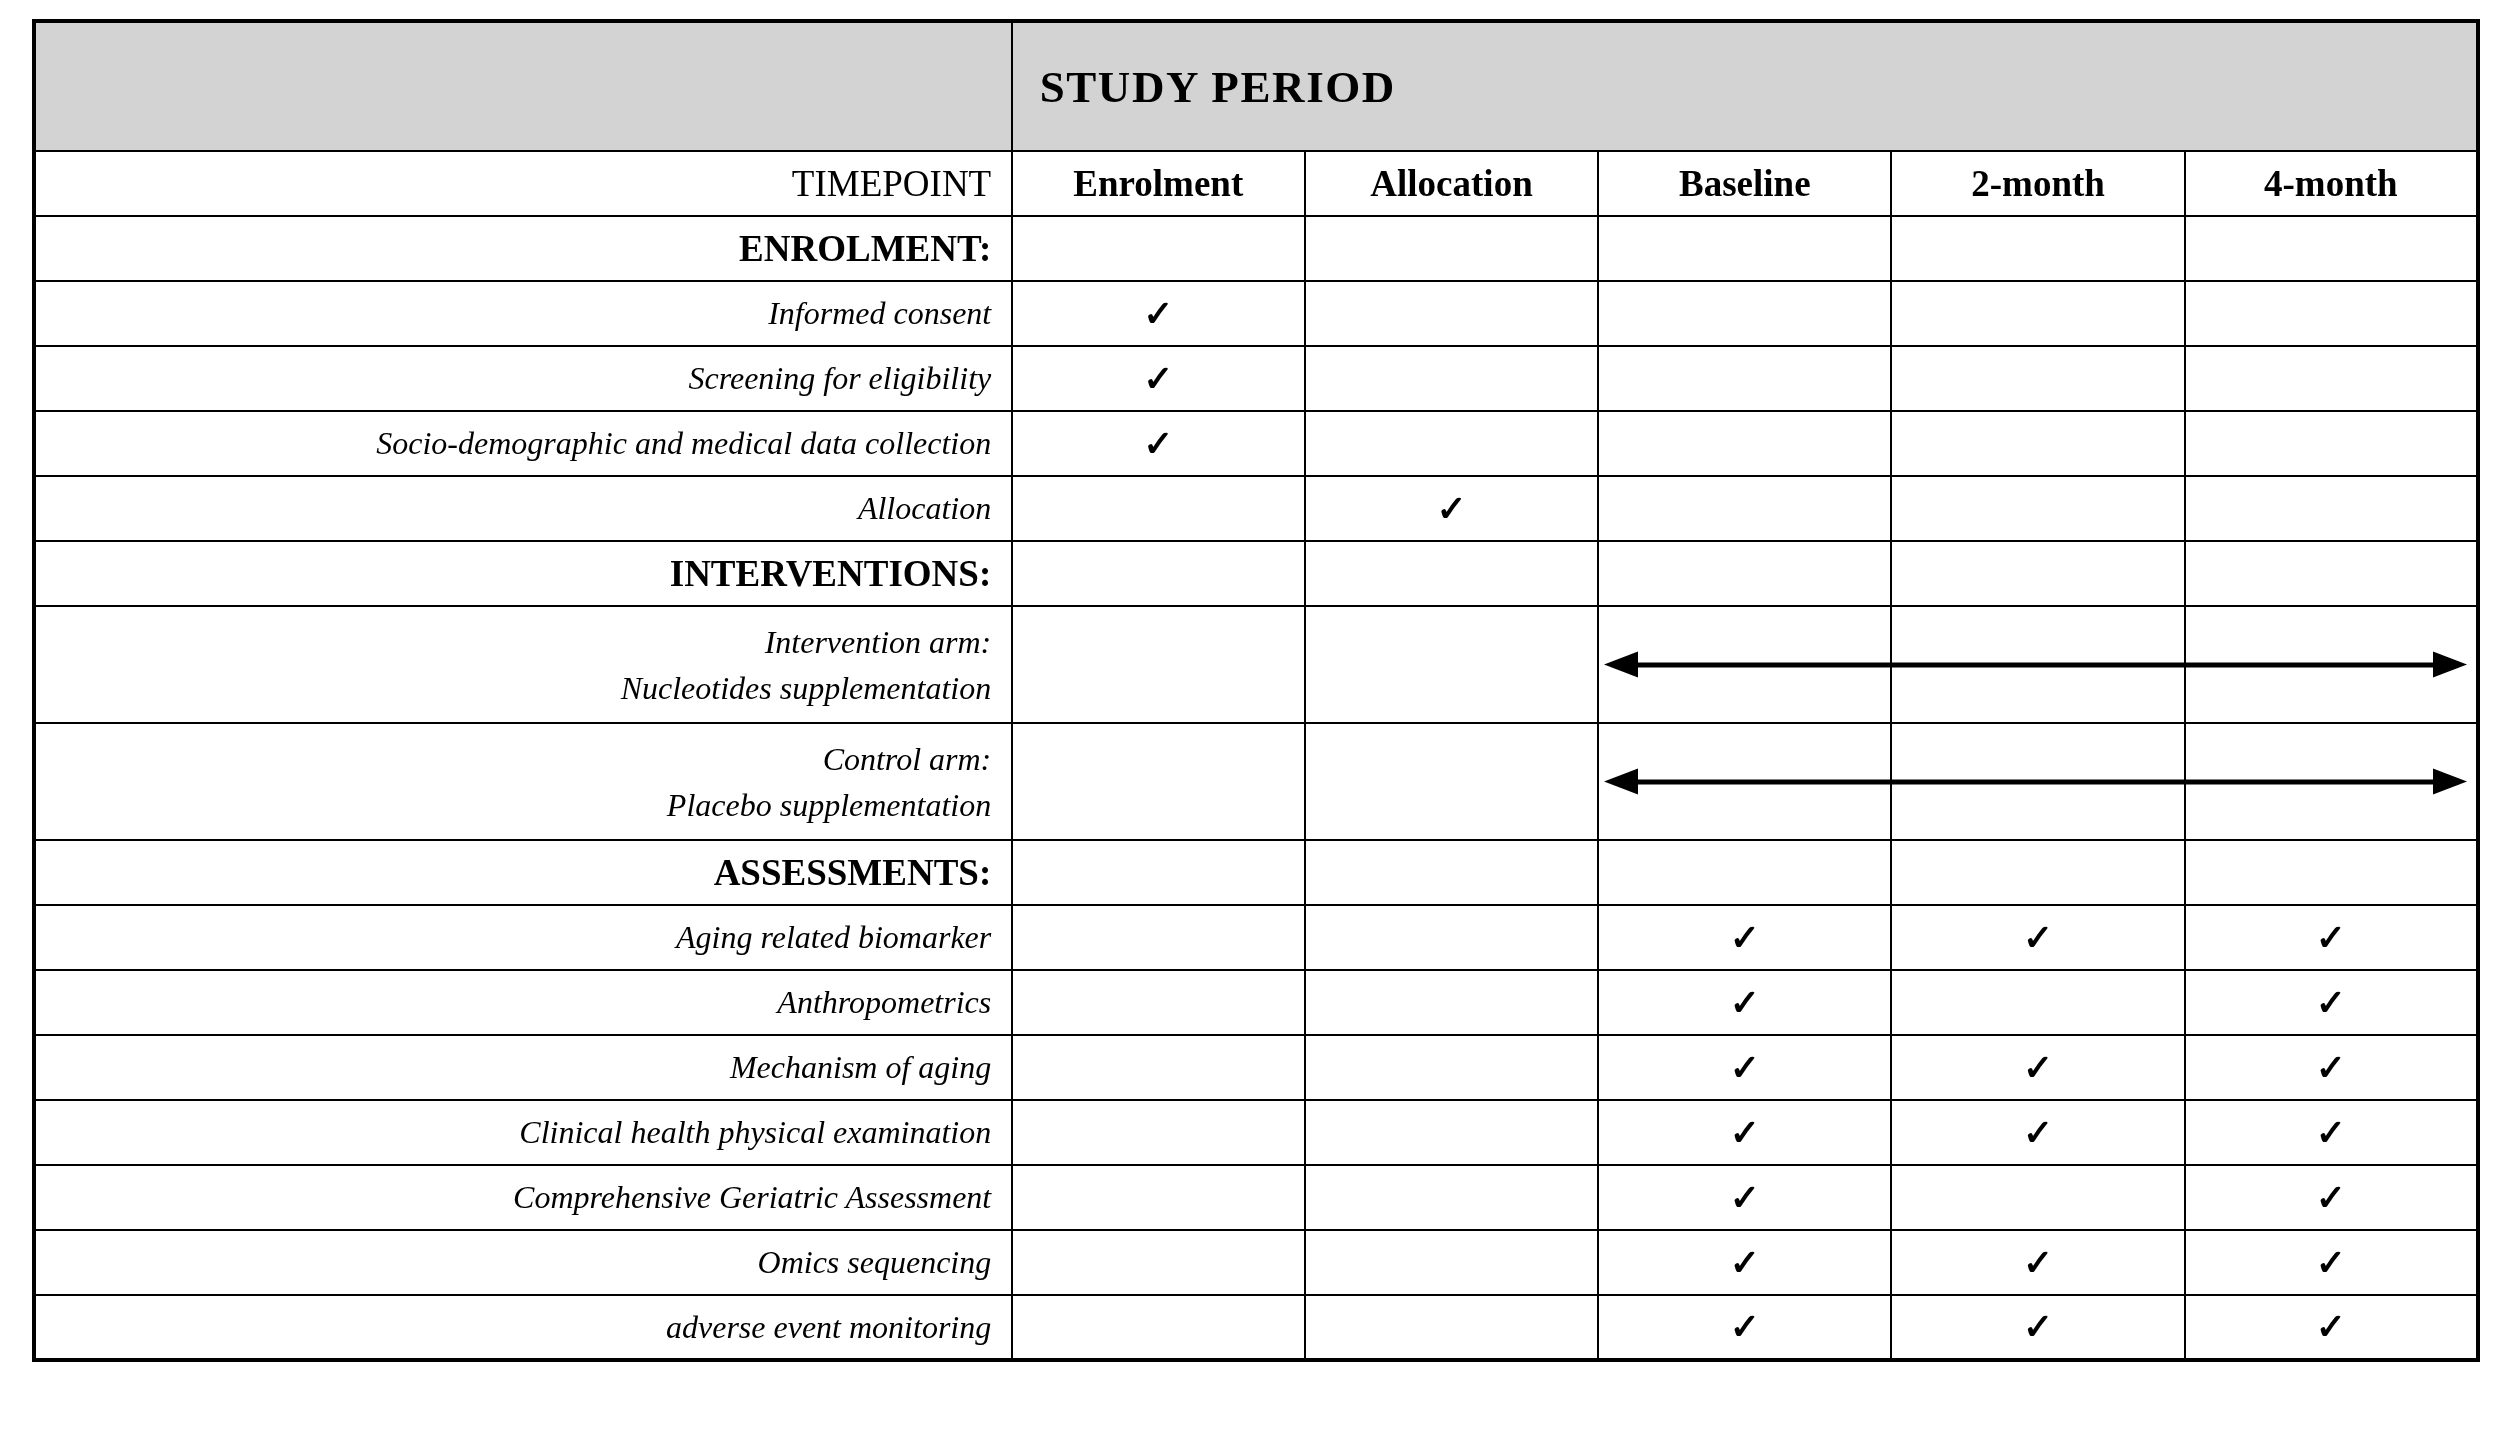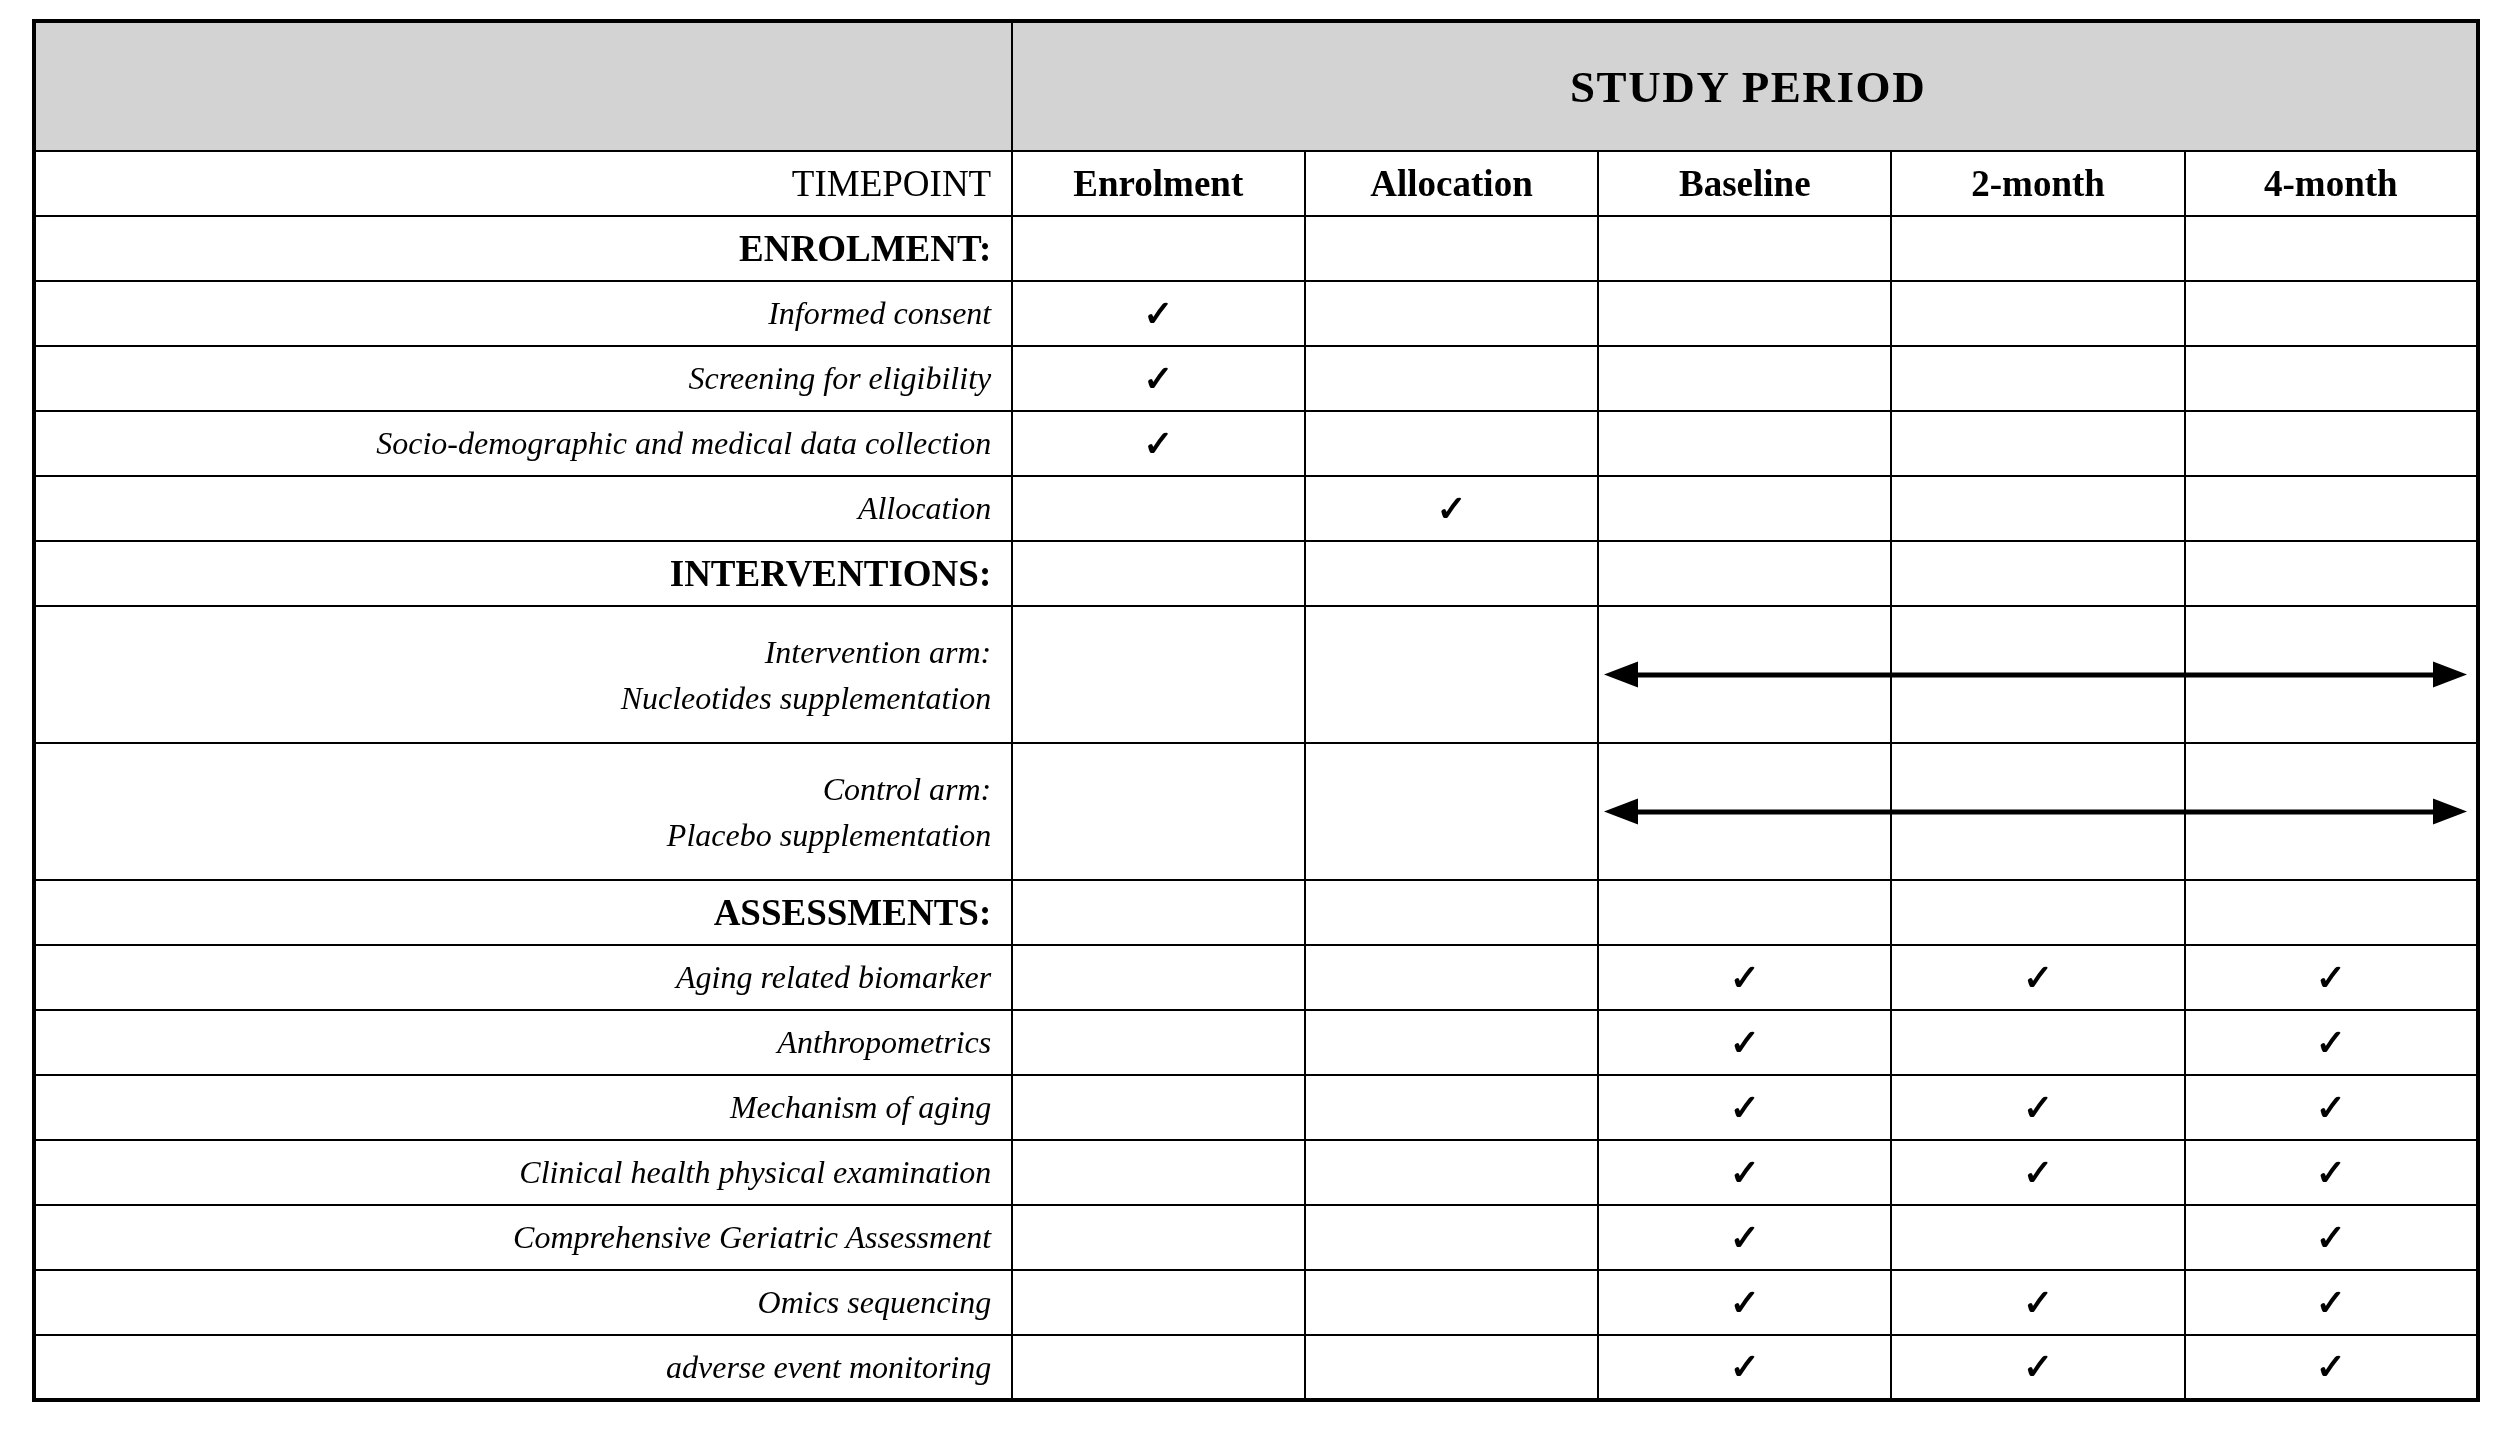--- a/index.html
+++ b/index.html
@@ -25,28 +25,28 @@
   col.label-col { width: 40%; }
   col.data-col  { width: 12%; }
   th, td {
     border: 2.4px solid #000000;
     padding: 0 19.4px;
     vertical-align: middle;
     overflow: visible;
   }
   tr.r-head1 { height: 130px; }
   tr.r-std   { height: 65px; }
-  tr.r-tall  { height: 137px; }
+  tr.r-tall  { height: 117px; }
 
   .gray { background: #d3d3d3; }
 
   .title-cell {
     font-size: 45px;
     font-weight: bold;
-    text-align: center;
+    text-align: left;
     letter-spacing: 1.6px;
     padding-left: 27px;
   }
   .col-header {
     font-size: 37px;
     font-weight: bold;
     text-align: center;
     margin-left: 24px;
   }
   .timepoint-header {

